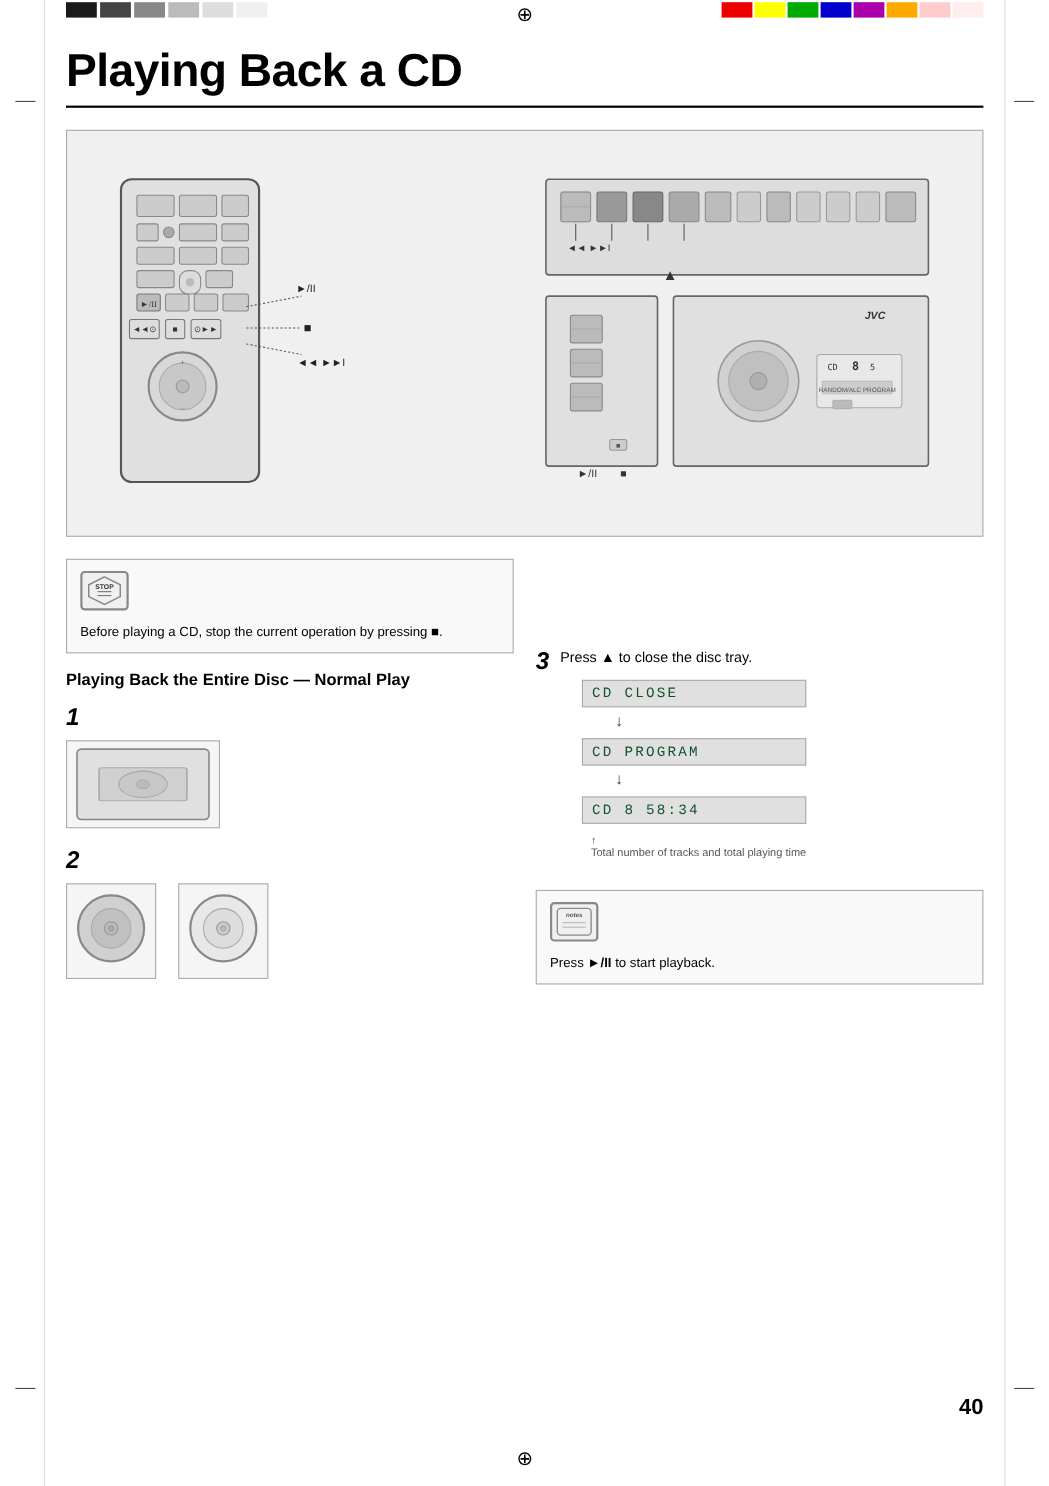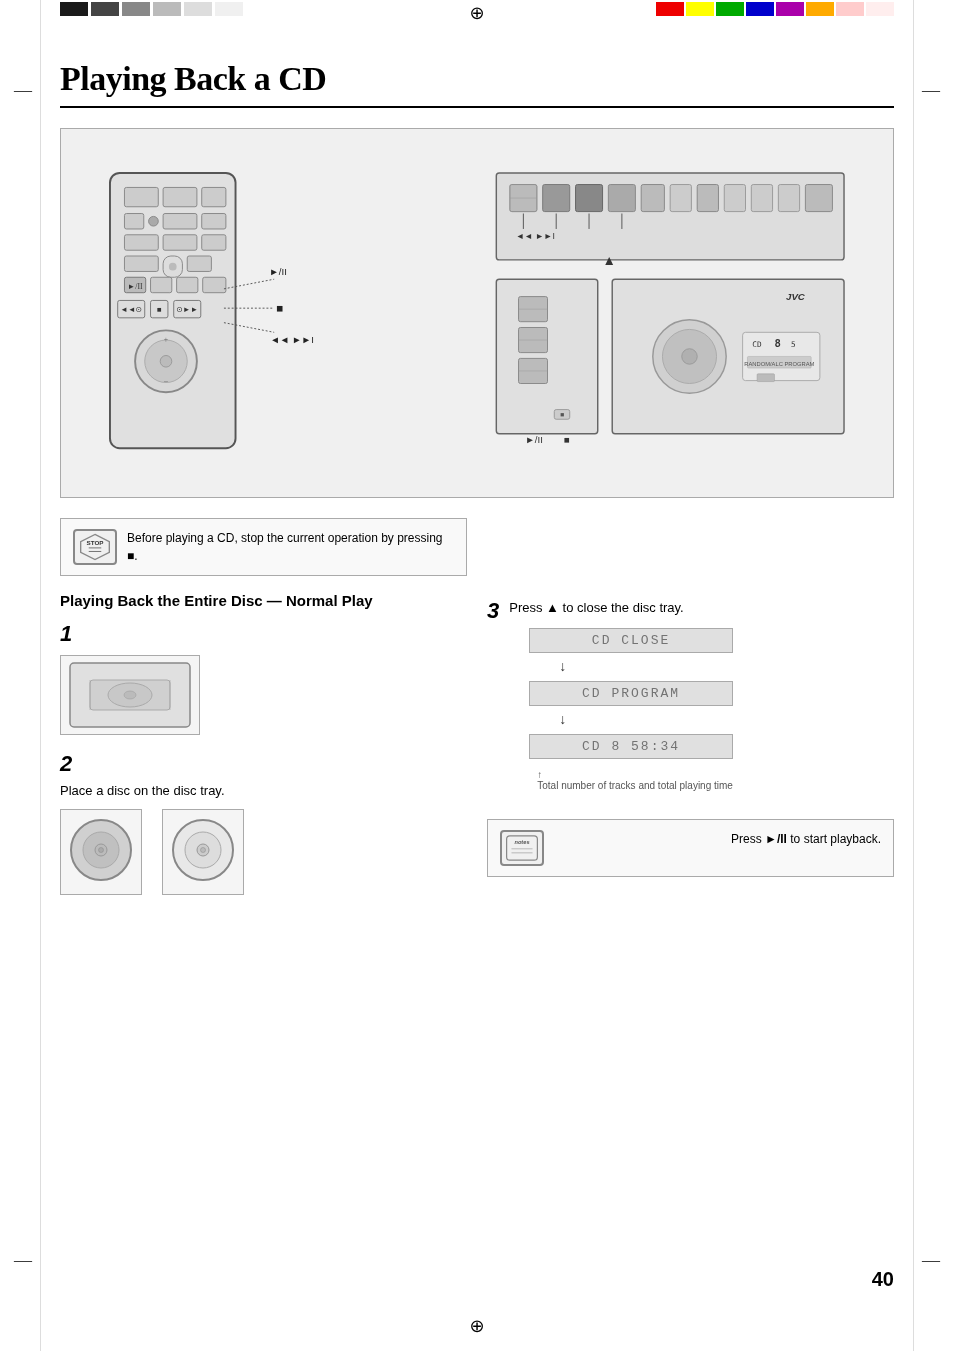--- a/index.html
+++ b/index.html
@@ -49,24 +49,23 @@
     .page-content {
       position: absolute;
       top: 40px;
       left: 60px;
       right: 60px;
       bottom: 40px;
     }
 
     
     .page-title {
-      font-size: 34px;
+      font-size: 42px;
       font-weight: 900;
-      font-family: Liberation Serif, serif;
-      margin-top: 20px;
+      font-family: Liberation Sans, sans-serif;
       margin-bottom: 8px;
       letter-spacing: -0.5px;
     }
     .title-underline {
       height: 2px;
       background: #000;
       margin-bottom: 20px;
     }
 
     
@@ -150,22 +149,21 @@
     
     .display-readout {
       font-family: 'Courier New', monospace;
       font-size: 13px;
       letter-spacing: 2px;
       background: #e0e0e0;
       border: 1px solid #aaa;
       padding: 4px 8px;
       display: inline-block;
       margin: 2px 0;
-      color: #737373;
-      text-align: center;
+      color: #14532d;
     }
     .display-sequence {
       display: flex;
       flex-direction: column;
       gap: 4px;
       margin: 8px 0 8px 20px;
     }
     .display-arrow {
       font-size: 14px;
       margin-left: 30px;
@@ -174,20 +172,21 @@
 
     
     .info-box {
       border: 1px solid #aaa;
       background: #f9f9f9;
       padding: 10px 12px;
       margin-bottom: 16px;
       display: flex;
       gap: 10px;
       align-items: flex-start;
+      flex-direction: column;
     }
     .info-icon {
       width: 44px;
       height: 36px;
       border: 2px solid #888;
       border-radius: 4px;
       display: flex;
       align-items: center;
       justify-content: center;
       font-size: 9px;
@@ -430,23 +429,20 @@
             <ellipse cx="65" cy="37" rx="6" ry="4" fill="#bbb" stroke="#999" stroke-width="0.5"></ellipse>
 
             <line x1="25" y1="22" x2="25" y2="52" stroke="#999" stroke-width="0.5"></line>
             <line x1="105" y1="22" x2="105" y2="52" stroke="#999" stroke-width="0.5"></line>
           </svg>
         </div>
       </div>
 
       <div class="step">
         <div class="step-num">2</div>
-        <div class="step-text">
-          Place a disc on the disc tray.
-        </div>
         <div class="disc-pair">
           <div class="disc-box">
             <svg width="68" height="68" viewBox="0 0 68 68">
               <circle cx="34" cy="34" r="30" fill="#d0d0d0" stroke="#888" stroke-width="2"></circle>
               <circle cx="34" cy="34" r="18" fill="#c0c0c0" stroke="#aaa" stroke-width="1"></circle>
               <circle cx="34" cy="34" r="6" fill="#bbb" stroke="#999" stroke-width="1"></circle>
               <circle cx="34" cy="34" r="2.5" fill="#aaa" stroke="#888" stroke-width="0.5"></circle>
             </svg>
           </div>
           <div class="disc-box">

